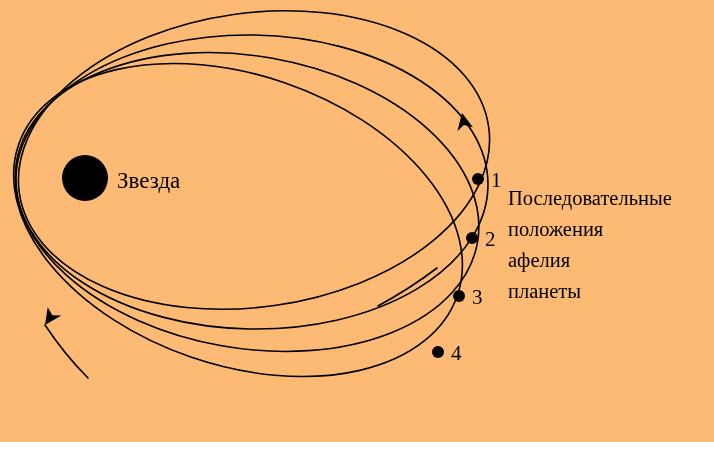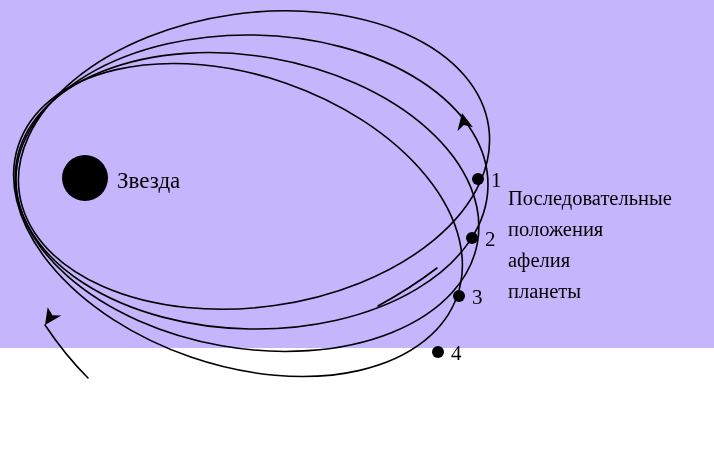--- a/index.html
+++ b/index.html
@@ -9,22 +9,22 @@
   }
   body {
     width: 714px;
     height: 451px;
     overflow: hidden;
     font-family: "Liberation Serif", "DejaVu Serif", serif;
   }
   #diagram-root {
     position: relative;
     width: 714px;
-    height: 348px;
-    background: #c4b5fd;
+    height: 442px;
+    background: #fdba74;
   }
   #orbit-svg {
     position: absolute;
     left: 0;
     top: 0;
     width: 714px;
     height: 451px;
     display: block;
   }
   .orbit-path {

